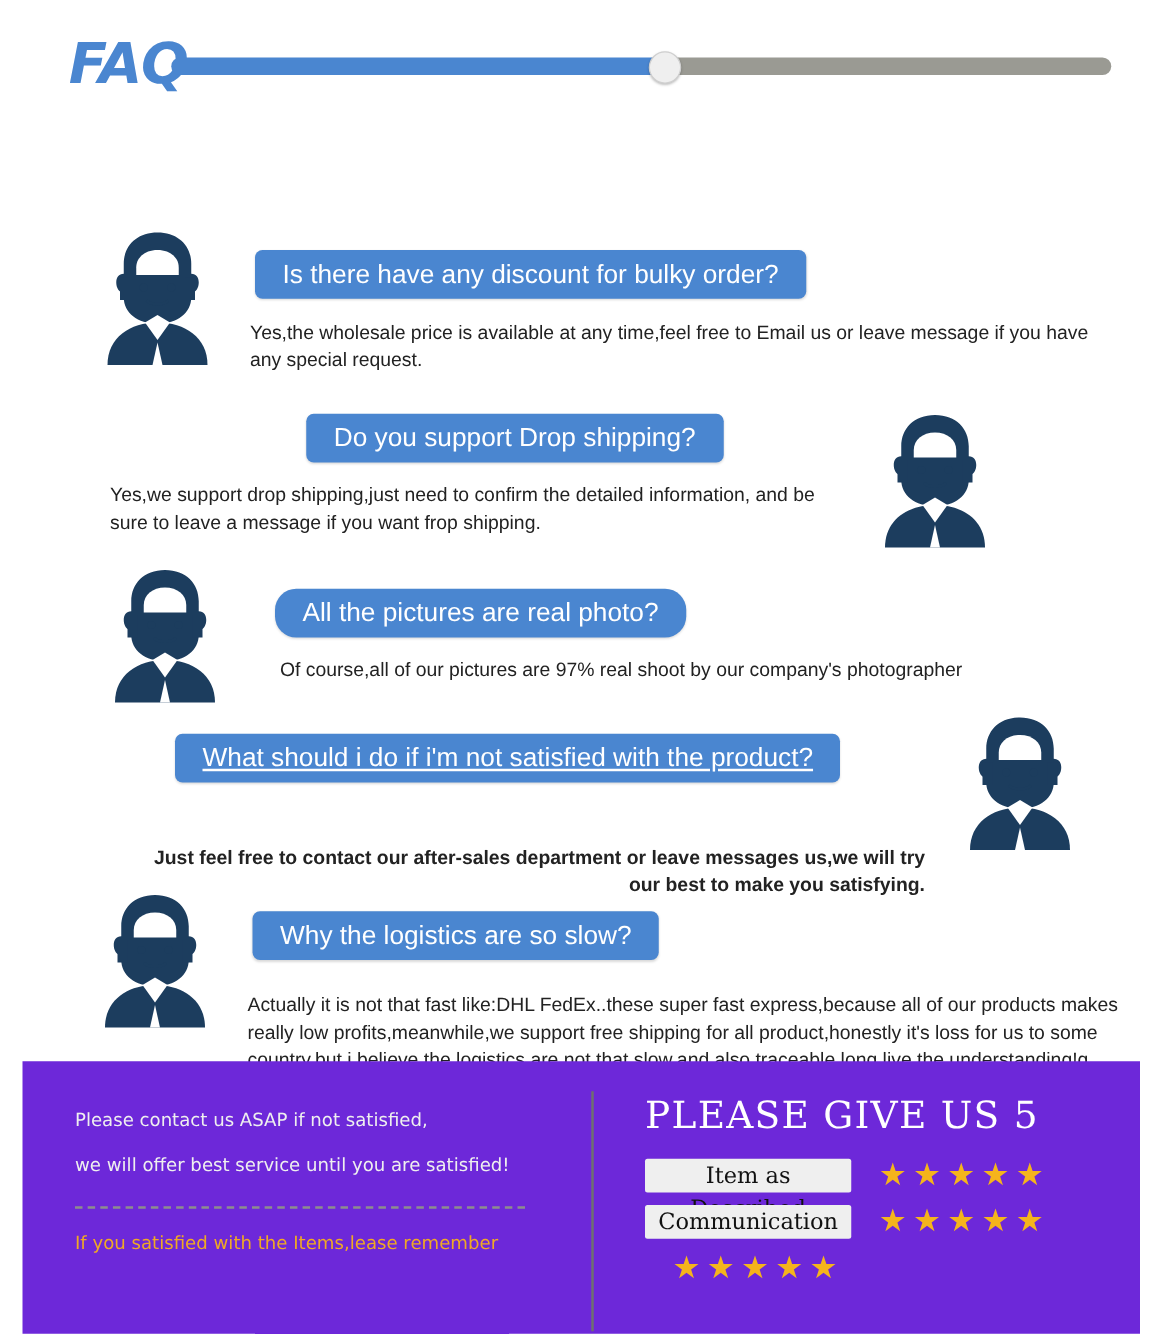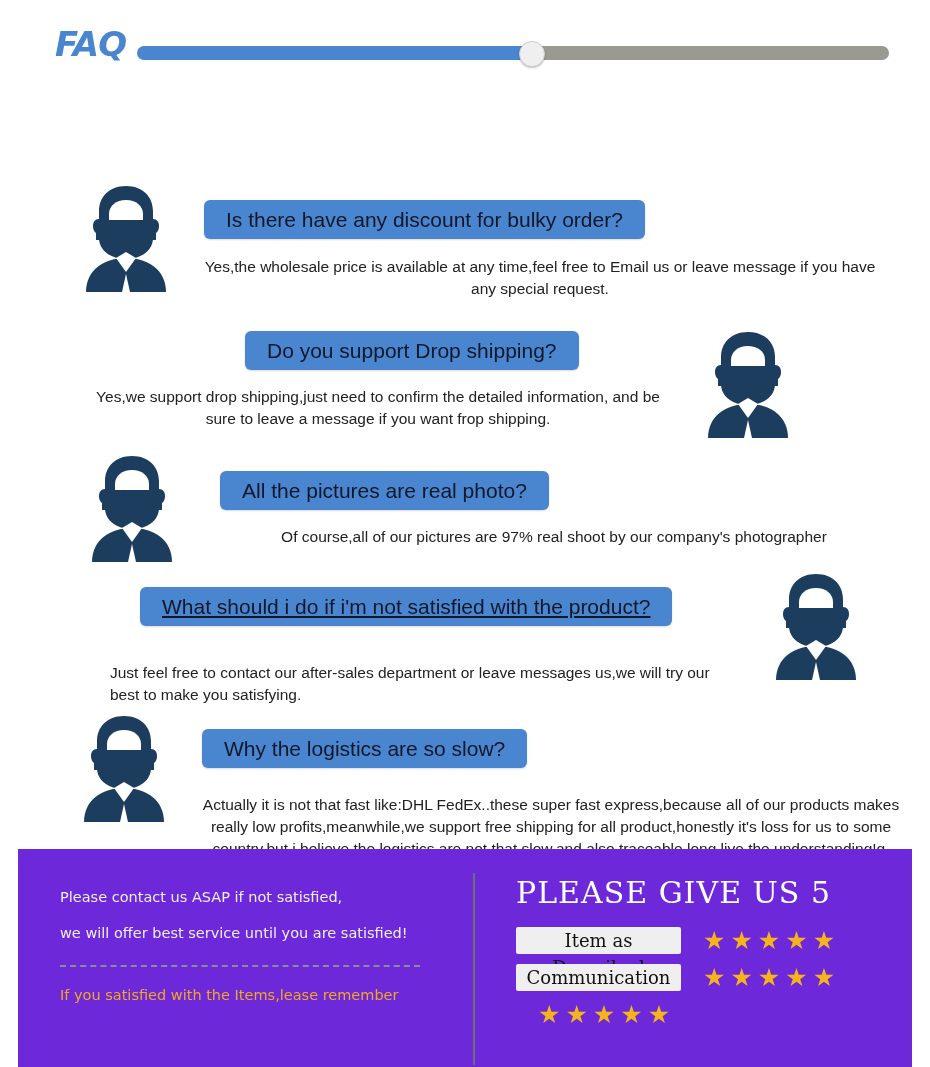--- a/index.html
+++ b/index.html
@@ -17,21 +17,21 @@
     position: relative;
     height: 86px;
   }
   .faq-title {
     position: absolute;
     left: 55px;
     top: 24px;
     font-family: "DejaVu Sans", sans-serif;
     font-weight: bold;
     font-style: italic;
-    font-size: 34px;
+    font-size: 45px;
     color: #4a86d0;
     letter-spacing: -1px;
   }
   .header-bar-wrap {
     position: absolute;
     left: 137px;
     top: 46px;
     width: 752px;
     height: 14px;
   }
@@ -74,35 +74,34 @@
     position: absolute;
     width: 108px;
     height: 118px;
   }
   .avatar svg { display: block; width: 100%; height: 100%; }
 
   .qbubble {
     position: absolute;
     background: #4a86d0;
     border-radius: 6px;
-    color: #0f172a;
+    color: #ffffff;
     font-size: 21px;
     line-height: 39px;
     height: 39px;
     padding: 0 22px;
     white-space: nowrap;
     box-shadow: 0 1px 2px rgba(0,0,0,.15);
   }
 
   .answer {
     position: absolute;
     color: #222222;
     font-size: 15.5px;
     line-height: 22px;
-    text-align: center;
   }
 
   
   .footer {
     position: absolute;
     left: 18px;
     top: 849px;
     width: 894px;
     height: 240px;
     background: #6d28d9;
@@ -231,41 +230,41 @@
       <circle cx="43" cy="52" r="3.2" fill="#1c3d5e"></circle>
       <circle cx="65" cy="52" r="3.2" fill="#1c3d5e"></circle>
       <path d="M46 63c3 3 13 3 16 0" stroke="#1c3d5e" stroke-width="2.4" fill="none" stroke-linecap="round"></path>
       <path d="M24 44h8v18h-8z" fill="#1c3d5e"></path>
       <path d="M76 44h8v18h-8z" fill="#1c3d5e"></path>
       <path d="M14 114c0-22 18-34 40-34s40 12 40 34z" fill="#1c3d5e"></path>
       <path d="M44 80l10 14 10-14-10-6z" fill="#ffffff"></path>
       <path d="M54 96l-4 18h8z" fill="#ffffff"></path>
     </svg>
   </div>
-  <div class="qbubble" style="left:220px; top:385px;">All the pictures are real photo?</div>
+  <div class="qbubble" style="left:220px; top:385px;border-radius:17px;">All the pictures are real photo?</div>
   <div class="answer" style="left:224px; top:440px; width:660px;">Of course,all of our pictures are 97% real shoot by our company's photographer</div>
 </div>
 
 <div class="faq-item">
   <div class="avatar" style="left:762px; top:480px;">
     <svg viewBox="0 0 108 118" xmlns="http://www.w3.org/2000/svg">
       <path d="M54 8c-17 0-27 11-27 25v8c-4 0-6 3-6 7s2 8 6 8v4c0 12 11 21 27 21s27-9 27-21v-4c4 0 6-4 6-8s-2-7-6-7v-8C81 19 71 8 54 8z" fill="#1c3d5e"></path>
       <path d="M54 22c-10 0-17 6-17 14v6h34v-6c0-8-7-14-17-14z" fill="#ffffff"></path>
       <circle cx="43" cy="52" r="3.2" fill="#1c3d5e"></circle>
       <circle cx="65" cy="52" r="3.2" fill="#1c3d5e"></circle>
       <path d="M46 63c3 3 13 3 16 0" stroke="#1c3d5e" stroke-width="2.4" fill="none" stroke-linecap="round"></path>
       <path d="M24 44h8v18h-8z" fill="#1c3d5e"></path>
       <path d="M76 44h8v18h-8z" fill="#1c3d5e"></path>
       <path d="M14 114c0-22 18-34 40-34s40 12 40 34z" fill="#1c3d5e"></path>
       <path d="M44 80l10 14 10-14-10-6z" fill="#ffffff"></path>
       <path d="M54 96l-4 18h8z" fill="#ffffff"></path>
     </svg>
   </div>
   <div class="qbubble" style="left:140px; top:501px;text-decoration:underline;">What should i do if i'm not satisfied with the product?</div>
-  <div class="answer" style="left:110px; top:576px; width:630px; text-align:left;">Just feel free to contact our after-sales department or leave messages us,we will try our best to make you satisfying.</div>
+  <div class="answer" style="left:110px; top:590px; width:630px; text-align:right;font-weight:bold;">Just feel free to contact our after-sales department or leave messages us,we will try our best to make you satisfying.</div>
 </div>
 
 <div class="faq-item">
   <div class="avatar" style="left:70px; top:622px;">
     <svg viewBox="0 0 108 118" xmlns="http://www.w3.org/2000/svg">
       <path d="M54 8c-17 0-27 11-27 25v8c-4 0-6 3-6 7s2 8 6 8v4c0 12 11 21 27 21s27-9 27-21v-4c4 0 6-4 6-8s-2-7-6-7v-8C81 19 71 8 54 8z" fill="#1c3d5e"></path>
       <path d="M54 22c-10 0-17 6-17 14v6h34v-6c0-8-7-14-17-14z" fill="#ffffff"></path>
       <circle cx="43" cy="52" r="3.2" fill="#1c3d5e"></circle>
       <circle cx="65" cy="52" r="3.2" fill="#1c3d5e"></circle>
       <path d="M46 63c3 3 13 3 16 0" stroke="#1c3d5e" stroke-width="2.4" fill="none" stroke-linecap="round"></path>

